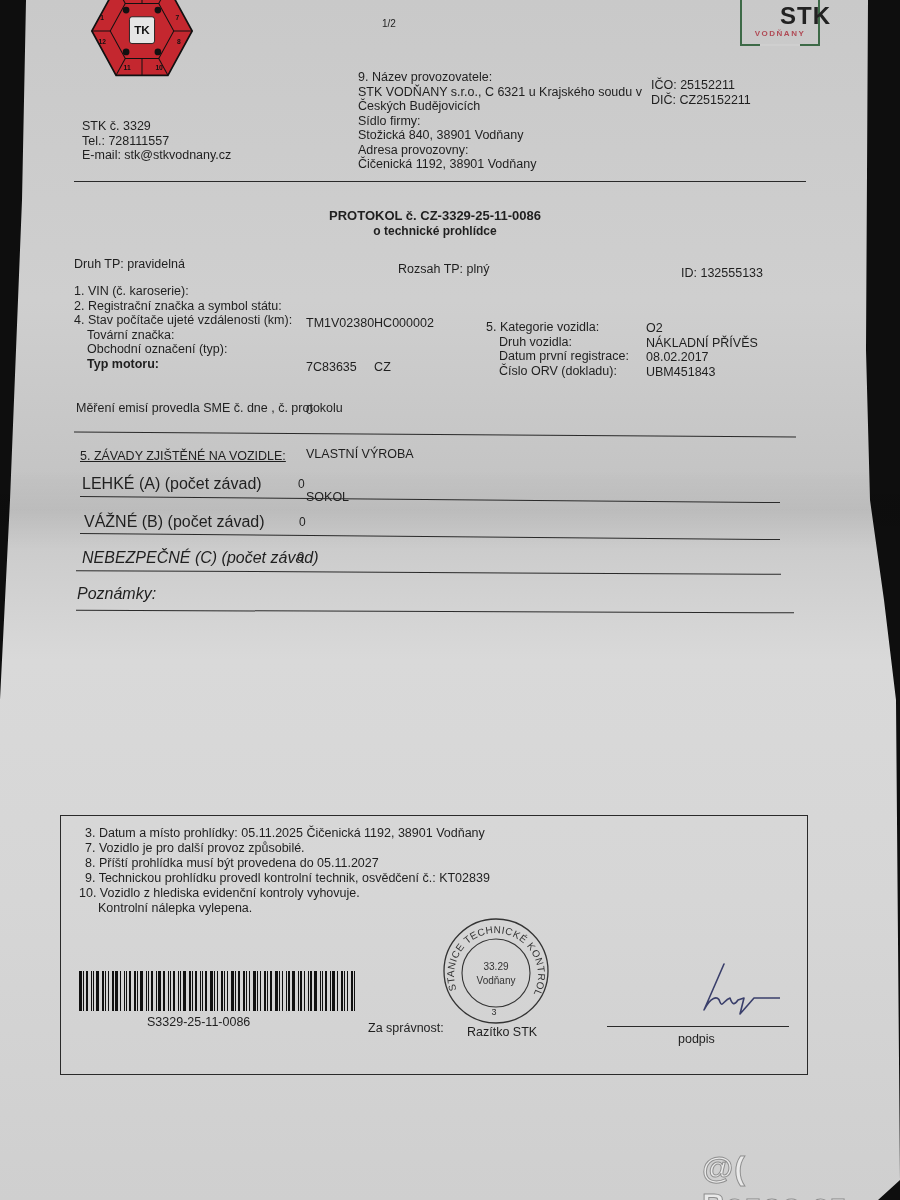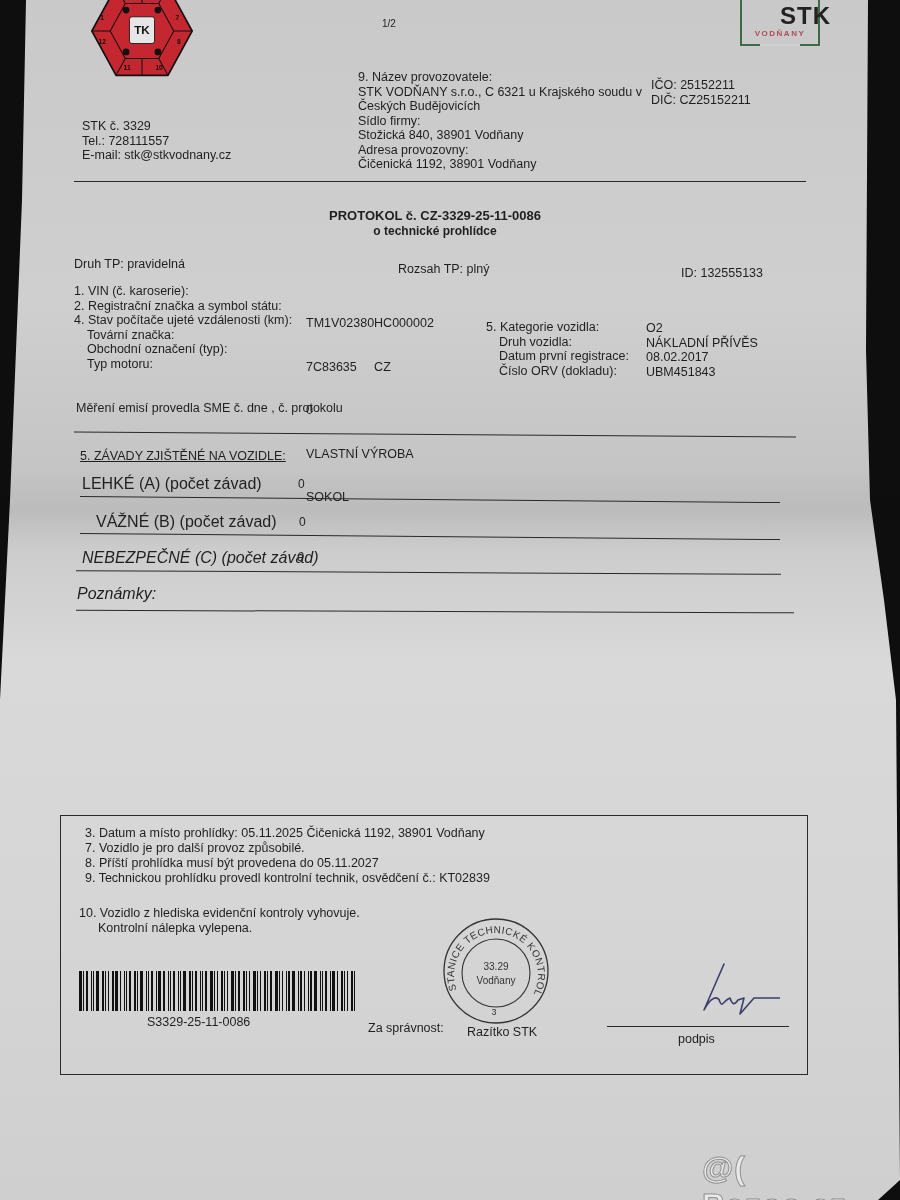--- a/index.html
+++ b/index.html
@@ -131,21 +131,21 @@
 <div class="abs t13" style="left:74px; top:257px;">Druh TP: pravidelná</div>
 <div class="abs t13" style="left:398px; top:262px;">Rozsah TP: plný</div>
 <div class="abs t13" style="left:681px; top:266px;">ID: 132555133</div>
 
 <div class="abs t13" style="left:74px; top:284px;">
   <div>1. VIN (č. karoserie):</div>
   <div>2. Registrační značka a symbol státu:</div>
   <div>4. Stav počítače ujeté vzdálenosti (km):</div>
   <div style="padding-left:13px;">Tovární značka:</div>
   <div style="padding-left:13px;">Obchodní označení (typ):</div>
-  <div style="padding-left:13px;">Typ motoru:</div>
+  <div style="padding-left:13px;font-weight:bold;">Typ motoru:</div>
 </div>
 <div class="abs t13" style="left:306px; top:287px; white-space:pre;">
   <div>TM1V02380HC000002</div>
   <div>7C83635     CZ</div>
   <div>0</div>
   <div>VLASTNÍ VÝROBA</div>
   <div>SOKOL</div>
 </div>
 
 <div class="abs t13" style="left:486px; top:320px;">
@@ -163,38 +163,38 @@
 
 <div class="abs t13" style="left:76px; top:401px;">Měření emisí provedla SME č. dne , č. protokolu</div>
 <div class="hline" style="left:74px; top:434px; width:722px; transform:rotate(0.4deg);"></div>
 
 <div class="abs t13" style="left:80px; top:449px; text-decoration:underline;">5. ZÁVADY ZJIŠTĚNÉ NA VOZIDLE:</div>
 
 <div class="abs defect-label" style="left:82px; top:475px;">LEHKÉ (A) (počet závad)</div>
 <div class="abs defect-val" style="left:298px; top:477px;">0</div>
 <div class="hline" style="left:80px; top:499px; width:700px; transform:rotate(0.5deg);"></div>
 
-<div class="abs defect-label" style="left:96px; top:513px;">VÁŽNÉ (B) (počet závad)</div>
+<div class="abs defect-label" style="left:84px; top:513px;">VÁŽNÉ (B) (počet závad)</div>
 <div class="abs defect-val" style="left:299px; top:515px;">0</div>
 <div class="hline" style="left:80px; top:536px; width:700px; transform:rotate(0.5deg);"></div>
 
 <div class="abs defect-label" style="left:82px; top:549px; font-style:italic;">NEBEZPEČNÉ (C) (počet závad)</div>
 <div class="abs defect-val" style="left:297px; top:550px; font-style:italic;">0</div>
 <div class="hline" style="left:76px; top:572px; width:705px; transform:rotate(0.3deg);"></div>
 
 <div class="abs defect-label" style="left:77px; top:585px; font-style:italic;">Poznámky:</div>
 <div class="hline" style="left:76px; top:611px; width:718px; transform:rotate(0.2deg);"></div>
 
 <div class="bottom-box">
   <div class="abs t13" style="left:24px; top:10px; line-height:15px;">
     <div><span>3. Datum a místo prohlídky: </span><span class="bold">05.11.2025 Čičenická 1192, 38901 Vodňany</span></div>
     <div><span>7. Vozidlo je pro další provoz </span><span class="bold">způsobilé.</span></div>
     <div><span>8. Příští prohlídka musí být provedena do </span><span class="bold">05.11.2027</span></div>
     <div>9. Technickou prohlídku provedl kontrolní technik, osvědčení č.: KT02839</div>
-    <div style="margin-left:-6px;margin-top:20px;"><span>10. Vozidlo z hlediska evidenční kontroly </span><span class="bold">vyhovuje.</span></div>
+    <div style="margin-left:-6px;"><span>10. Vozidlo z hlediska evidenční kontroly </span><span class="bold">vyhovuje.</span></div>
     <div style="padding-left:13px;"><span>Kontrolní nálepka </span><span class="bold">vylepena.</span></div>
   </div>
 
   <div class="barcode" id="barcode">
       <span style="width: 3px; margin-right: 1px;"></span>
       <span style="width: 1px; margin-right: 2px;"></span>
       <span style="width: 2px; margin-right: 3px;"></span>
       <span style="width: 1px; margin-right: 1px;"></span>
       <span style="width: 1px; margin-right: 2px;"></span>
       <span style="width: 3px; margin-right: 3px;"></span>

